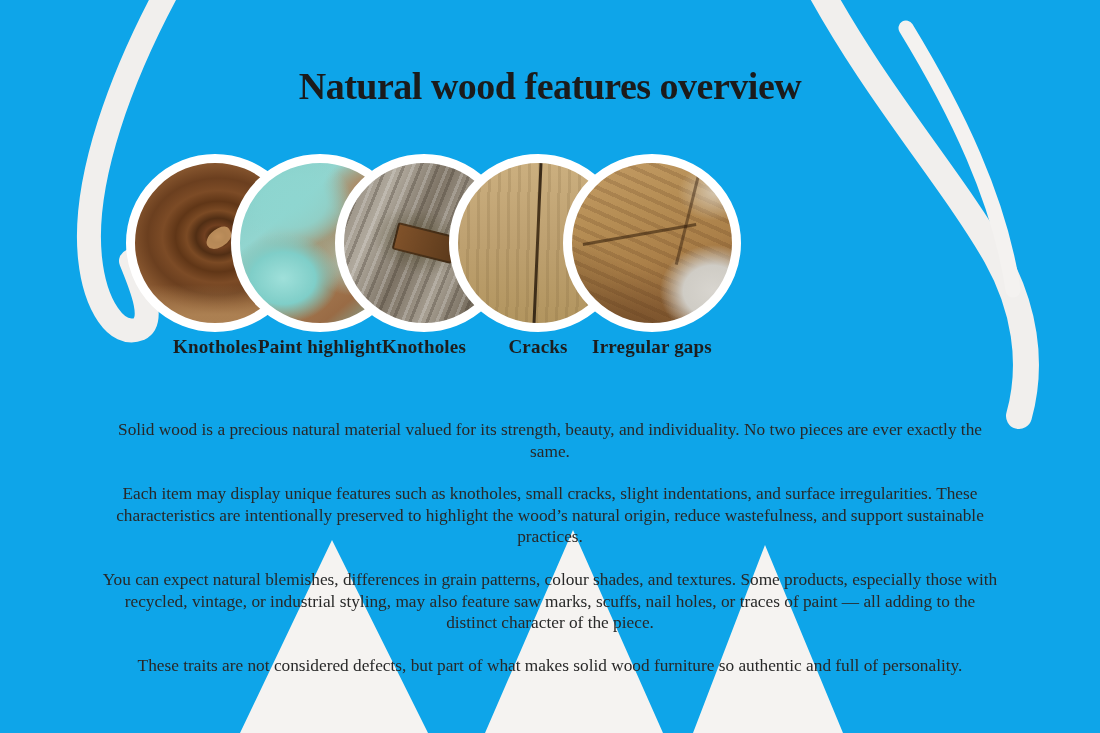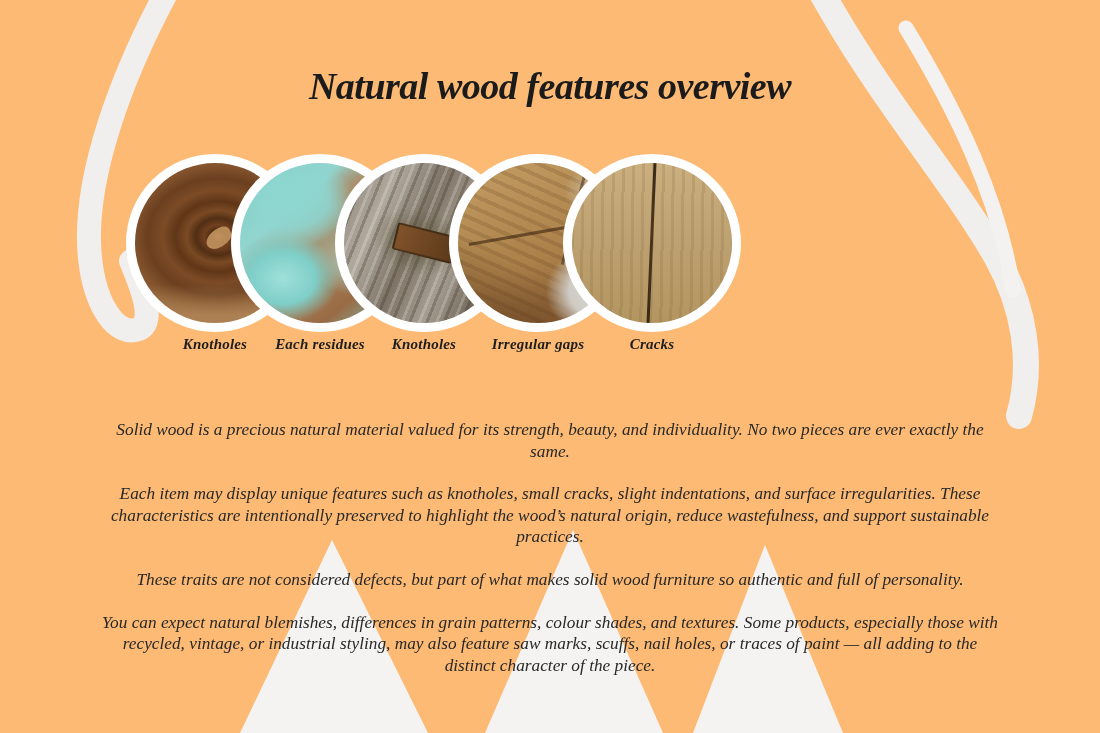--- a/index.html
+++ b/index.html
@@ -1,24 +1,23 @@
 <!DOCTYPE html>
 <html><head>
 <meta charset="utf-8">
 <title>Natural wood features overview</title>
 <style>
   html,body{margin:0;padding:0;background:#ffffff;}
   .page{
     position:relative;
     width:1100px;height:733px;
-    background:#fdba74;
+    background:#0ea5e9;
     overflow:hidden;
     font-family:"Liberation Serif","DejaVu Serif",serif;
     color:#232323;
-    font-style:italic;
   }
   .watermark{
     position:absolute;inset:0;width:100%;height:100%;z-index:0;
   }
   .content{position:absolute;inset:0;z-index:1;}
 
   h1.page-title{
     position:absolute;top:64px;left:0;right:0;margin:0;
     text-align:center;
     font-size:38px;font-weight:700;letter-spacing:-0.5px;
@@ -40,21 +39,21 @@
   .feature:nth-child(7){left:807px;z-index:7;}
 
   .circle{
     position:absolute;left:1px;top:0;
     width:160px;height:160px;
     border:9px solid #ffffff;border-radius:50%;
     overflow:hidden;
   }
   .caption{
     position:absolute;top:182px;left:0;width:100%;
-    text-align:center;font-size:15px;font-weight:700;color:#1d1d1d;
+    text-align:center;font-size:19px;font-weight:700;color:#1d1d1d;
     letter-spacing:0.2px;
   }
 
   
   .c-knotholes{
     background:
       linear-gradient(180deg, rgba(0,0,0,0) 76%, rgba(205,165,112,.5) 95%),
       radial-gradient(ellipse 58% 48% at 52% 46%,
         #b08050 0%, #49290f 8%, #714020 15%, #512e14 24%, #7b4a24 34%,
         #603617 46%, #7c4b26 60%, #6b3f1f 76%, #82522c 92%, #8a5a33 100%);
@@ -163,42 +162,42 @@
     <div class="features-row">
 
       <figure class="feature">
         <div class="circle c-knotholes"></div>
         <figcaption class="caption">Knotholes</figcaption>
       </figure>
 
 
       <figure class="feature">
         <div class="circle c-paint"></div>
-        <figcaption class="caption">Each residues</figcaption>
+        <figcaption class="caption">Paint highlight</figcaption>
       </figure>
 
 
       <figure class="feature">
         <div class="circle c-insert"></div>
         <figcaption class="caption">Knotholes</figcaption>
       </figure>
 
       <figure class="feature">
+        <div class="circle c-crack"></div>
+        <figcaption class="caption">Cracks</figcaption>
+      </figure>
+
+      <figure class="feature">
         <div class="circle c-gaps"></div>
         <figcaption class="caption">Irregular gaps</figcaption>
-      </figure>
-
-      <figure class="feature">
-        <div class="circle c-crack"></div>
-        <figcaption class="caption">Cracks</figcaption>
       </figure>
 
     </div>
 
     <div class="description">
       <p>Solid wood is a precious natural material valued for its strength, beauty, and individuality. No two pieces are ever exactly the same.</p>
       <p>Each item may display unique features such as knotholes, small cracks, slight indentations, and surface irregularities. These characteristics are intentionally preserved to highlight the wood’s natural origin, reduce wastefulness, and support sustainable practices.</p>
+      <p>You can expect natural blemishes, differences in grain patterns, colour shades, and textures. Some products, especially those with recycled, vintage, or industrial styling, may also feature saw marks, scuffs, nail holes, or traces of paint — all adding to the distinct character of the piece.</p>
       <p>These traits are not considered defects, but part of what makes solid wood furniture so authentic and full of personality.</p>
-      <p>You can expect natural blemishes, differences in grain patterns, colour shades, and textures. Some products, especially those with recycled, vintage, or industrial styling, may also feature saw marks, scuffs, nail holes, or traces of paint — all adding to the distinct character of the piece.</p>
     </div>
 
   </div>
 </div>
 
 </body></html>

